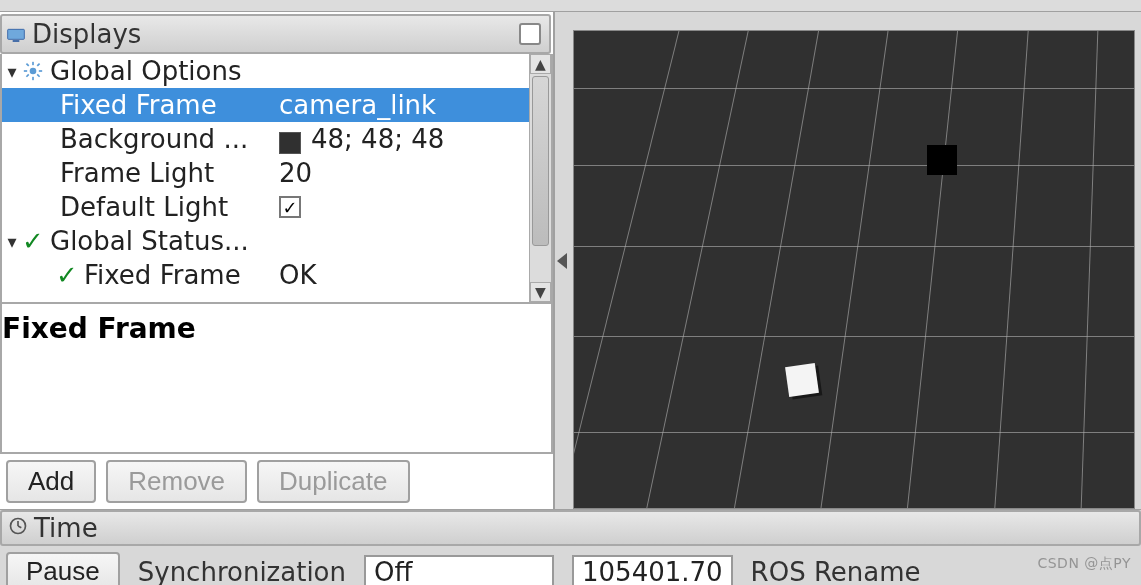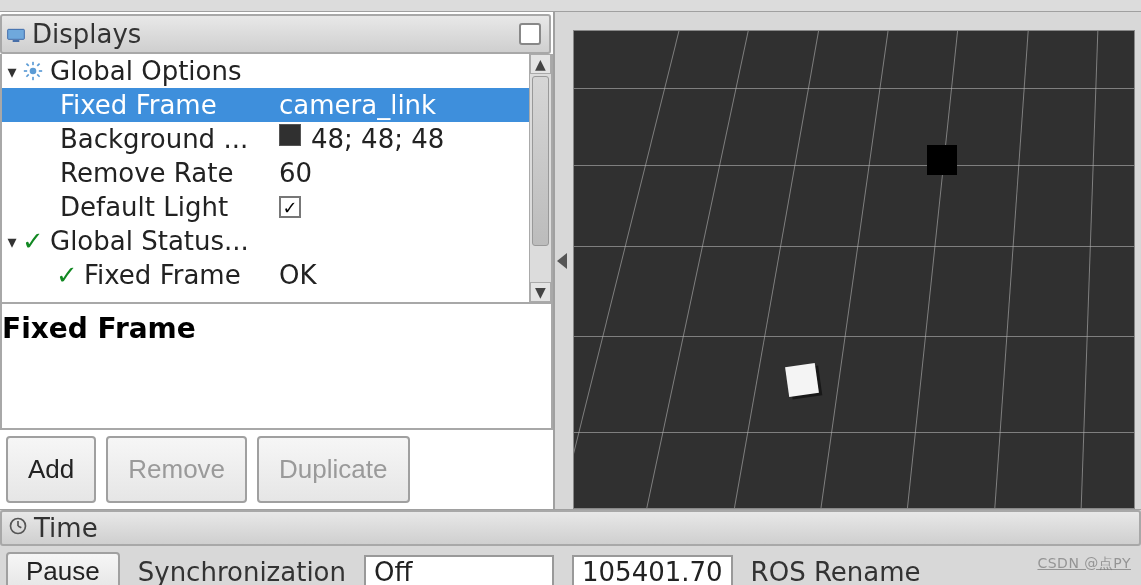--- a/index.html
+++ b/index.html
@@ -91,21 +91,21 @@
   .tree-row .cell-key {
     width: 275px;
     display: flex;
     align-items: center;
     white-space: nowrap;
     overflow: hidden;
   }
   .tree-row .cell-val {
     flex: 1;
     display: flex;
-    align-items: flex-start;
+    align-items: flex-end;
     padding-left: 2px;
     white-space: nowrap;
     overflow: hidden;
   }
   .expander {
     width: 20px;
     text-align: center;
     font-size: 18px;
     color: #333;
     display: inline-block;
@@ -183,21 +183,21 @@
 
   .button-row {
     display: flex;
     gap: 10px;
     padding: 6px 6px;
   }
   .btn {
     border: 2px solid #a0a0a0;
     border-radius: 4px;
     background: linear-gradient(#f6f6f6, #e6e6e6);
-    padding: 16px 20px;
+    padding: 4px 20px;
     font-size: 26px;
     color: #222;
   }
   .btn.disabled {
     color: #9a9a9a;
   }
 
   
   .splitter {
     width: 14px;
@@ -272,21 +272,20 @@
     align-items:center;
   }
 
   .watermark {
     position: absolute;
     right: 10px;
     bottom: 12px;
     font-size: 14px;
     color: rgba(120,120,120,0.7);
     letter-spacing: 0.5px;
-    text-decoration: underline;
   }
 </style>
 </head>
 <body>
 
 <div class="toolbar-top"></div>
 
 <div class="main-row">
 
   <div class="left-panel">
@@ -347,24 +346,24 @@
           </div>
           <div class="cell-val">
             <span class="color-swatch"></span>
             <span>48; 48; 48</span>
           </div>
         </div>
 
         <div class="tree-row">
           <div class="cell-key">
             <span class="indent" style="width:58px"></span>
-            <span>Remove Rate</span>
+            <span>Frame Light</span>
           </div>
           <div class="cell-val">
-            <span>60</span>
+            <span>20</span>
           </div>
         </div>
 
         <div class="tree-row">
           <div class="cell-key">
             <span class="indent" style="width:58px"></span>
             <span>Default Light</span>
           </div>
           <div class="cell-val">
             <span class="checkbox-lite">✓</span>

